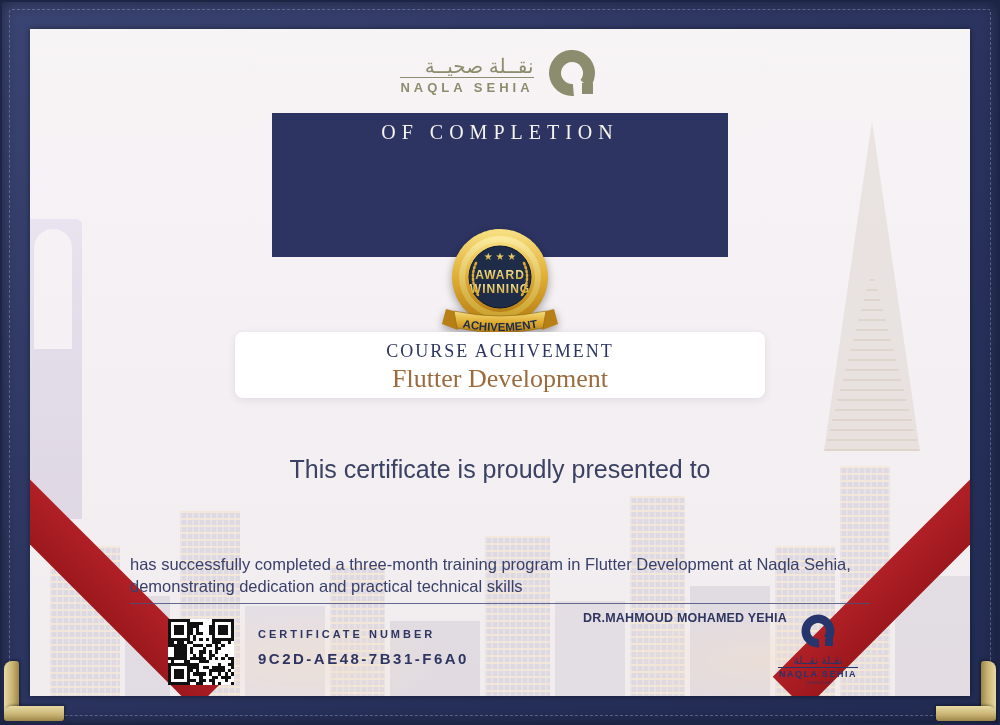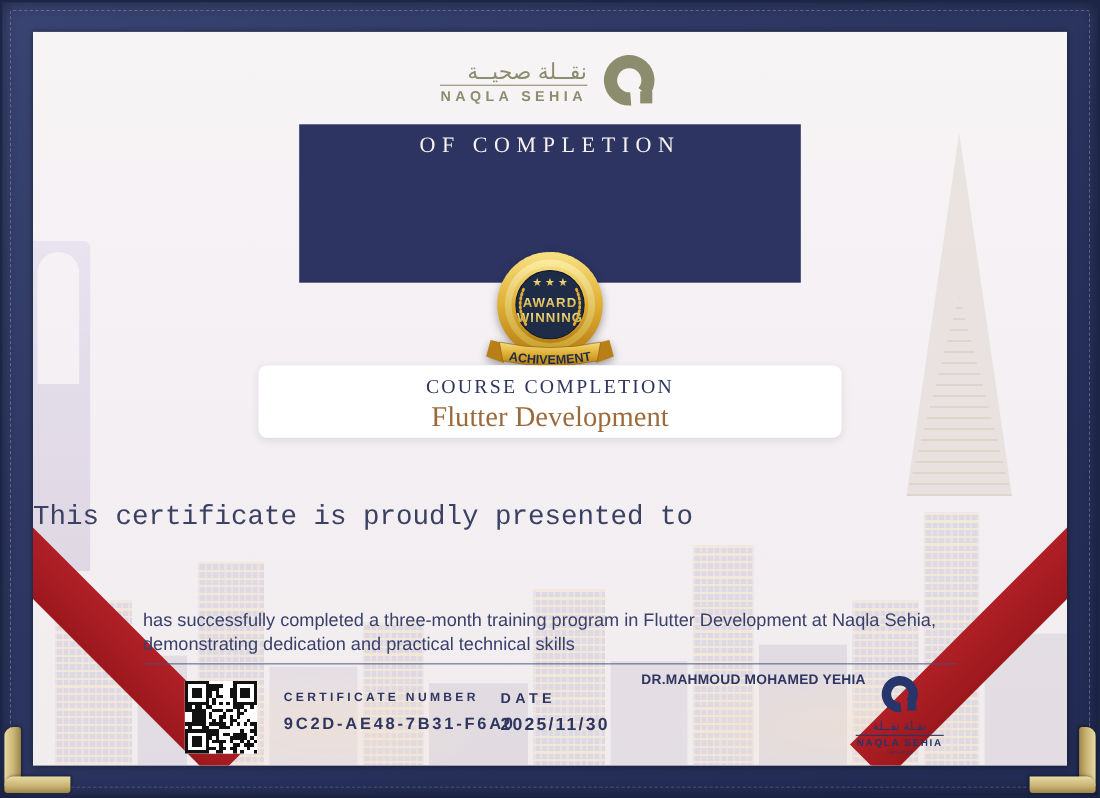--- a/index.html
+++ b/index.html
@@ -47,21 +47,21 @@
   .logo-top .ar{font-size:20px;line-height:20px;letter-spacing:1px;}
   .logo-top .ln{font-size:13px;letter-spacing:4px;border-top:1.5px solid #8c8d6e;padding-top:2px;margin-top:1px;font-weight:bold;}
   .banner{position:absolute;left:242px;top:84px;width:456px;height:144px;background:#2d3462;text-align:center;color:#f5f3ef;}
   .banner .t1{font-family:"Liberation Serif",serif;font-weight:400;font-size:47px;letter-spacing:10px;margin-top:23px;}
   .banner .t2{font-family:"Liberation Serif",serif;font-size:20px;letter-spacing:6px;margin-top:8px;}
   .badge{position:absolute;left:50%;top:198px;transform:translateX(-50%);width:128px;height:120px;filter:drop-shadow(0 3px 4px rgba(0,0,0,.35));}
   .card{position:absolute;left:205px;top:303px;width:530px;height:66px;background:#fff;border-radius:8px;
     box-shadow:0 2px 8px rgba(40,40,80,.10);text-align:center;}
   .card .cl{font-family:"Liberation Serif",serif;font-size:18px;letter-spacing:2px;color:#2e3560;margin-top:9px;}
   .card .cv{font-family:"Liberation Serif",serif;font-size:26px;color:#9c6b3c;margin-top:2px;}
-  .presented{position:absolute;left:0;top:426px;width:100%;text-align:left;color:#3a4163;font-size:25px;font-family:Liberation Mono, monospace;}
+  .presented{position:absolute;left:0;top:426px;width:100%;text-align:center;color:#3a4163;font-size:25px;}
   .name{position:absolute;left:0;top:458px;width:100%;text-align:center;font-family:"DejaVu Serif",serif;
     font-size:46px;letter-spacing:7px;color:#a8743e;}
   .desc{position:absolute;left:100px;top:524px;width:740px;text-align:left;color:#39406a;font-size:16.5px;line-height:1.35;}
   .divider{position:absolute;left:100px;top:574px;width:740px;height:0;border-top:1.5px solid #4a517c;opacity:.85;}
   .footer{position:absolute;left:0;top:582px;width:100%;height:85px;}
   .qr{position:absolute;left:138px;top:8px;width:66px;height:66px;background:#fff;}
   .qr svg{display:block;width:66px;height:66px;}
   .certnum{position:absolute;left:228px;top:17px;color:#2e3560;}
   .certnum .lbl{font-size:11px;letter-spacing:3px;font-weight:bold;}
   .certnum .val{font-size:15px;letter-spacing:2.5px;margin-top:10px;font-weight:bold;}
@@ -159,21 +159,21 @@
           <polygon points="118,82 102,86 106,103 122,97" fill="#b77f15"></polygon>
           <path d="M18,84 Q64,94 110,84 L107,101 Q64,110 21,101 Z" fill="url(#gg)" stroke="#8a6414" stroke-width=".6"></path>
           <text font-family="Liberation Sans,sans-serif" font-weight="bold" font-size="11.5" fill="#1e2c47">
             <textPath href="#ribcurve" startOffset="50%" text-anchor="middle">ACHIVEMENT</textPath>
           </text>
           <path d="M34,110 Q64,118 94,110" fill="none" stroke="url(#gg)" stroke-width="4" stroke-linecap="round"></path>
         </svg>
       </div>
 
       <div class="card">
-        <div class="cl">COURSE COMPLETION</div>
+        <div class="cl">COURSE ACHIVEMENT</div>
         <div class="cv">Flutter Development</div>
       </div>
 
       <div class="presented">This certificate is proudly presented to</div>
       <div class="desc">has successfully completed a three-month training program in Flutter Development at Naqla Sehia, demonstrating dedication and practical technical skills</div>
       <div class="divider"></div>
 
       <div class="footer">
         <div class="qr">
             <svg viewBox="0 0 21 21" shape-rendering="crispEdges">
@@ -327,24 +327,20 @@
               <rect x="10" y="20" width="1" height="1" fill="#111"></rect>
               <rect x="14" y="20" width="1" height="1" fill="#111"></rect>
               <rect x="16" y="20" width="1" height="1" fill="#111"></rect>
               <rect x="20" y="20" width="1" height="1" fill="#111"></rect>
             </svg>
           </div>
         <div class="certnum">
           <div class="lbl">CERTIFICATE NUMBER</div>
           <div class="val">9C2D-AE48-7B31-F6A0</div>
         </div>
-        <div class="dateblk">
-          <div class="lbl">DATE</div>
-          <div class="val">2025/11/30</div>
-        </div>
         <div class="sig">
           <div class="who">DR.MAHMOUD MOHAMED YEHIA</div>
         </div>
         <div class="logo-bottom">
           <svg width="40" height="40" viewBox="0 0 56 56">
             <path d="M28 5 a23 23 0 1 0 0 46 a23 23 0 0 0 16.2 -6.7 l-8.5 -8.5 a11 11 0 1 1 3.3 -7.8 l12 0 A23 23 0 0 0 28 5 Z" fill="#26356b" transform="rotate(40 28 28)"></path>
             <rect x="38" y="38" width="11" height="11" fill="#26356b"></rect>
           </svg>
           <div class="ar">نقـلة نقــلة</div>
           <div class="ln">NAQLA SEHIA</div>

